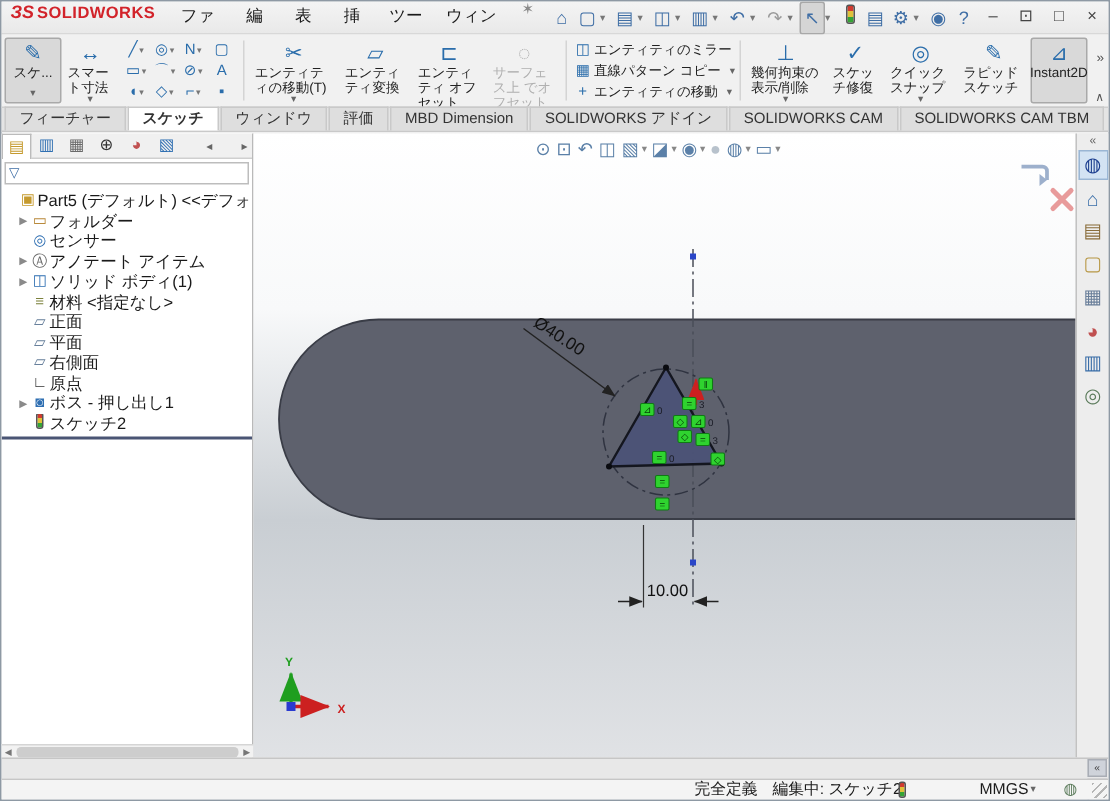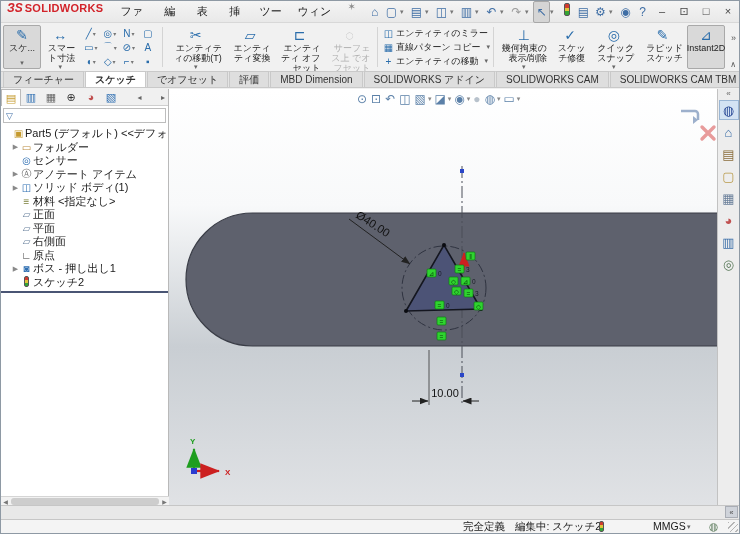--- a/index.html
+++ b/index.html
@@ -22,21 +22,21 @@
   .winbtns { margin-left:auto; display:flex; }
   .winbtn { width:22px; text-align:center; line-height:21px; font-size:11px; color:#444; }
   .traffic { display:inline-block; width:6px; height:13px; border:1px solid #555; border-radius:2px;
              background:linear-gradient(#d23b2f 0 33%,#e0c23a 33% 66%,#35a435 66% 100%); }
 
   
   .ribbon { position:absolute; top:22px; left:0; right:0; height:49px; background:#f1f1f1; border-bottom:1px solid #cfcfcf; display:flex; align-items:stretch; padding:2px 14px 2px 2px; }
   .rsep { width:1px; background:#d4d4d4; margin:2px 3px; }
   .bigbtn { display:flex; flex-direction:column; align-items:center; justify-content:flex-start; padding:1px 3px; border:1px solid transparent; border-radius:2px; min-width:38px; max-width:72px; }
   .bigbtn .gi { font-size:14px; color:#2a6dab; line-height:16px; }
-  .bigbtn .gl { font-size:9px; line-height:10px; text-align:right; color:#222; white-space:normal; }
+  .bigbtn .gl { font-size:9px; line-height:10px; text-align:left; color:#222; white-space:normal; }
   .bigbtn .cd { font-size:7px; color:#666; line-height:8px; margin-top:auto; }
   .bigbtn.active { background:#d9d9d9; border-color:#a9a9a9; }
   .bigbtn.disabled .gi,.bigbtn.disabled .gl { color:#b0b0b0; }
   .egrid { display:grid; grid-template-columns:repeat(4,19px); grid-template-rows:repeat(3,14px); align-content:center; margin:0 2px; }
   .ecell { display:flex; align-items:center; justify-content:center; font-size:10px; color:#2a6dab; }
   .ecell .cd { font-size:6px; color:#777; margin-left:1px; }
   .stackgrp { display:flex; flex-direction:column; justify-content:center; }
   .stackrow { display:flex; align-items:center; height:14px; }
   .stackrow .gi { font-size:10px; color:#2a6dab; width:15px; text-align:center; }
   .stackrow .gl { font-size:9px; color:#222; white-space:nowrap; }
@@ -259,21 +259,21 @@
       <span class="gi">⊿</span>
       <span class="gl">Instant2D</span>
     </div>
     <span class="rib-ov">»</span>
     <span class="rib-col">∧</span>
   </div>
 
   <div class="tabrow">
     <span class="rtab">フィーチャー</span>
     <span class="rtab active">スケッチ</span>
-    <span class="rtab">でオフセット</span>
+    <span class="rtab">ウィンドウ</span>
     <span class="rtab">評価</span>
     <span class="rtab">MBD Dimension</span>
     <span class="rtab">SOLIDWORKS アドイン</span>
     <span class="rtab">SOLIDWORKS CAM</span>
     <span class="rtab">SOLIDWORKS CAM TBM</span>
   </div>
 
   <div class="lpanel">
     <div class="ptabs">
       <span class="ptab active gold">▤</span>

